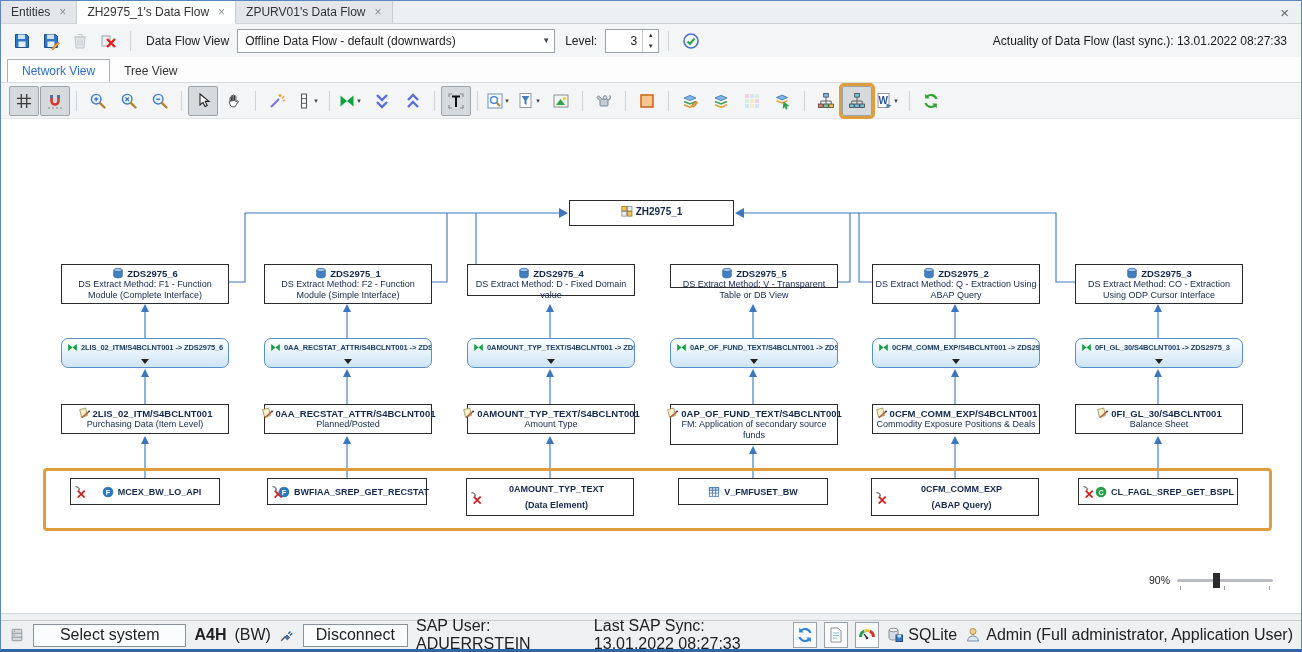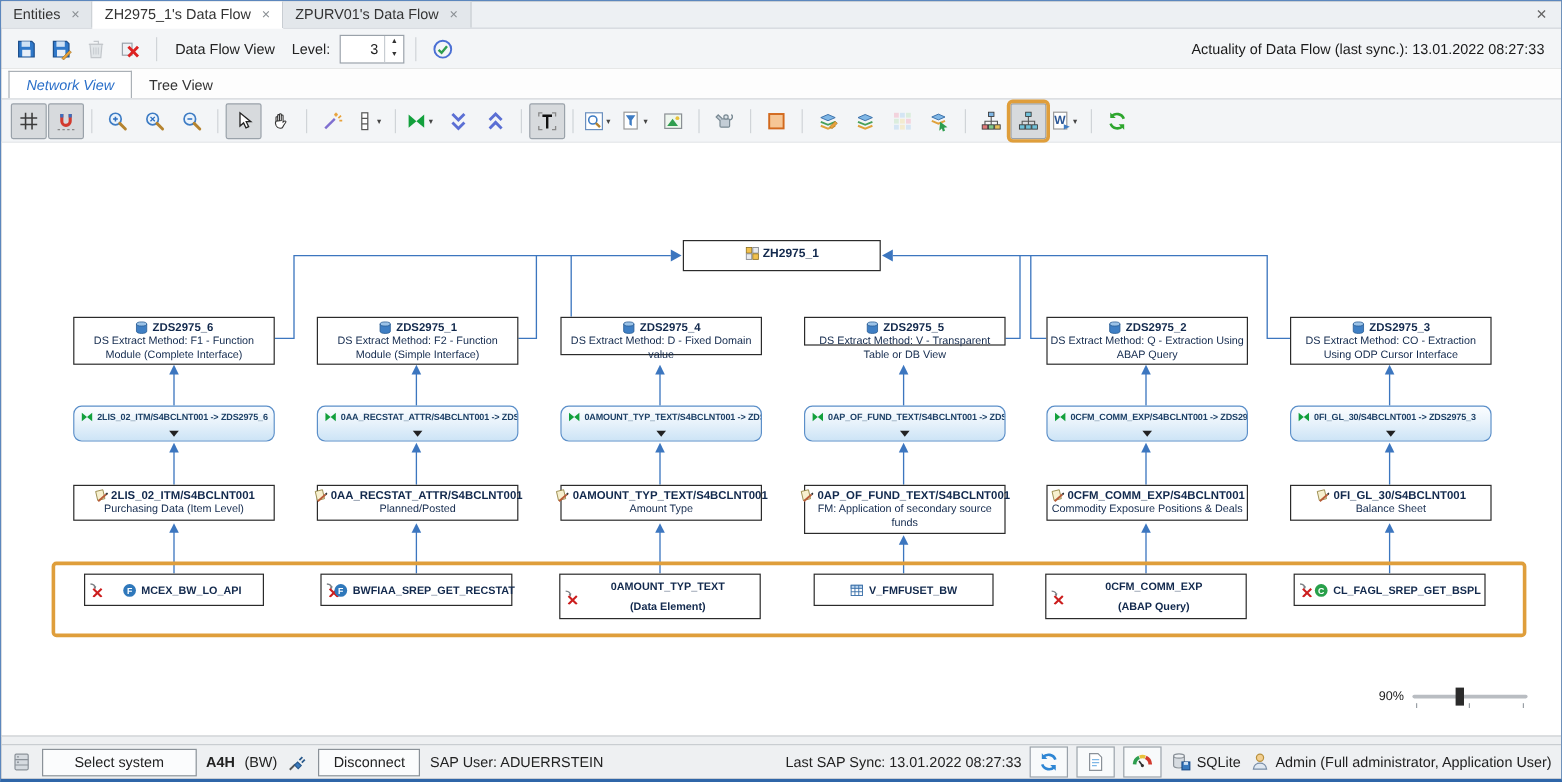--- a/index.html
+++ b/index.html
@@ -21,21 +21,21 @@
   .select{display:flex;align-items:center;justify-content:space-between;width:305px;height:22px;background:#fff;border:1px solid #9aa2aa;padding:0 4px 0 7px;font-size:12px;}
   .selar{font-size:8px;color:#444;}
   .spin{display:flex;align-items:stretch;width:52px;height:22px;background:#fff;border:1px solid #9aa2aa;}
   .spinval{flex:1;display:flex;align-items:center;justify-content:flex-end;padding-right:5px;}
   .spinbtns{width:15px;display:flex;flex-direction:column;border-left:1px solid #c8cdd2;}
   .spinbtns span{flex:1;display:flex;align-items:center;justify-content:center;font-size:6px;color:#333;}
   .actuality{margin-left:auto;padding-right:6px;color:#1a1a1a;}
   
   .viewtabs{position:absolute;top:56px;left:0;right:0;height:25px;background:#fdfdfd;display:flex;align-items:flex-end;padding-left:6px;font-size:12px;}
   .vtab{padding:4px 14px;color:#333;}
-  .vtab.active{background:#fff;border:1px solid #aab0b6;border-bottom:none;color:#2a6fc9;font-style:italic;}
+  .vtab.active{background:#fff;border:1px solid #aab0b6;border-bottom:none;color:#2a6fc9;}
   
   .icontb{position:absolute;top:81px;left:0;right:0;height:37px;background:#f3f5f7;border-top:1px solid #d9dde1;border-bottom:1px solid #e4e7ea;display:flex;align-items:center;padding:0 8px;gap:1px;}
   .tbtn{min-width:26px;height:28px;display:flex;align-items:center;justify-content:center;border:1px solid transparent;border-radius:2px;padding:0 1px;}
   .tbtn.pressed{background:#d7dadd;border-color:#9aa2aa;}
   .tbtn.hl{background:#d7dadd;border-color:#9aa2aa;outline:3px solid #DF9E3B;outline-offset:0;}
   .ddar{font-size:7px;color:#444;padding:0 3px 0 1px;}
   .i18{width:18px;height:18px;}
   
   .canvas{position:absolute;top:118px;left:0;right:0;height:494px;background:#fff;overflow:hidden;}
   .wires{position:absolute;left:0;top:0;pointer-events:none;}
@@ -53,21 +53,21 @@
   .sname{font-size:9px;font-weight:bold;white-space:nowrap;}
   .s2{display:flex;flex-direction:column;align-items:center;line-height:12px;}
   .hlrect{position:absolute;border:3px solid #DF9E3B;border-radius:4px;background:transparent;}
   .zoomctl{position:absolute;display:flex;align-items:center;gap:7px;}
   .zlabel{font-size:10.5px;color:#222;}
   .ztrack{position:relative;width:96px;height:3px;background:#b9bdc2;border-radius:2px;}
   .zhandle{position:absolute;left:36px;top:-6px;width:7px;height:15px;background:#2b2b2b;}
   .ztick{position:absolute;top:7px;width:1px;height:4px;background:#9aa0a6;}
   
   .gap{position:absolute;top:612px;left:0;right:0;height:7px;background:#eef0f2;border-top:1px solid #d4d7da;}
-  .statusbar{position:absolute;top:619px;left:0;right:0;height:29px;background:#eef0f2;border-top:1px solid #c9cdd1;display:flex;align-items:center;font-size:12px;color:#222;padding:0 8px;gap:8px;}
+  .statusbar{position:absolute;top:619px;left:0;right:0;height:29px;background:#eef0f2;border-top:1px solid #c9cdd1;display:flex;align-items:center;font-size:16px;color:#222;padding:0 8px;gap:8px;}
   .sbtn{border:1px solid #8a9198;background:#fbfcfd;height:21px;display:flex;align-items:center;padding:0 12px;white-space:nowrap;}
   .sbtn.wide{padding:0 26px;}
   .qbtn{width:30px;height:24px;border:1px solid #9aa2aa;background:#f8fafb;display:flex;align-items:center;justify-content:center;}
   .sright{margin-left:auto;display:flex;align-items:center;gap:7px;}
   .bold{font-weight:bold;}
   .ig{display:flex;align-items:center;gap:4px;white-space:nowrap;}
 </style>
 </head>
 <body>
 
@@ -335,20 +335,24 @@
           <use href="#t-trash"></use>
         </svg>
       </div>
     <div class="cbtn">
         <svg class="i18">
           <use href="#t-delx"></use>
         </svg>
       </div>
     <div class="sep"></div>
     <span class="lbl">Data Flow View</span>
+    <div class="select">
+        <span>Offline Data Flow - default (downwards)</span>
+        <span class="selar">▼</span>
+      </div>
     <span class="lbl">Level:</span>
     <div class="spin">
       <span class="spinval">3</span>
       <span class="spinbtns">
           <span>▲</span>
           <span>▼</span>
         </span>
     </div>
     <div class="sep"></div>
     <div class="cbtn">

